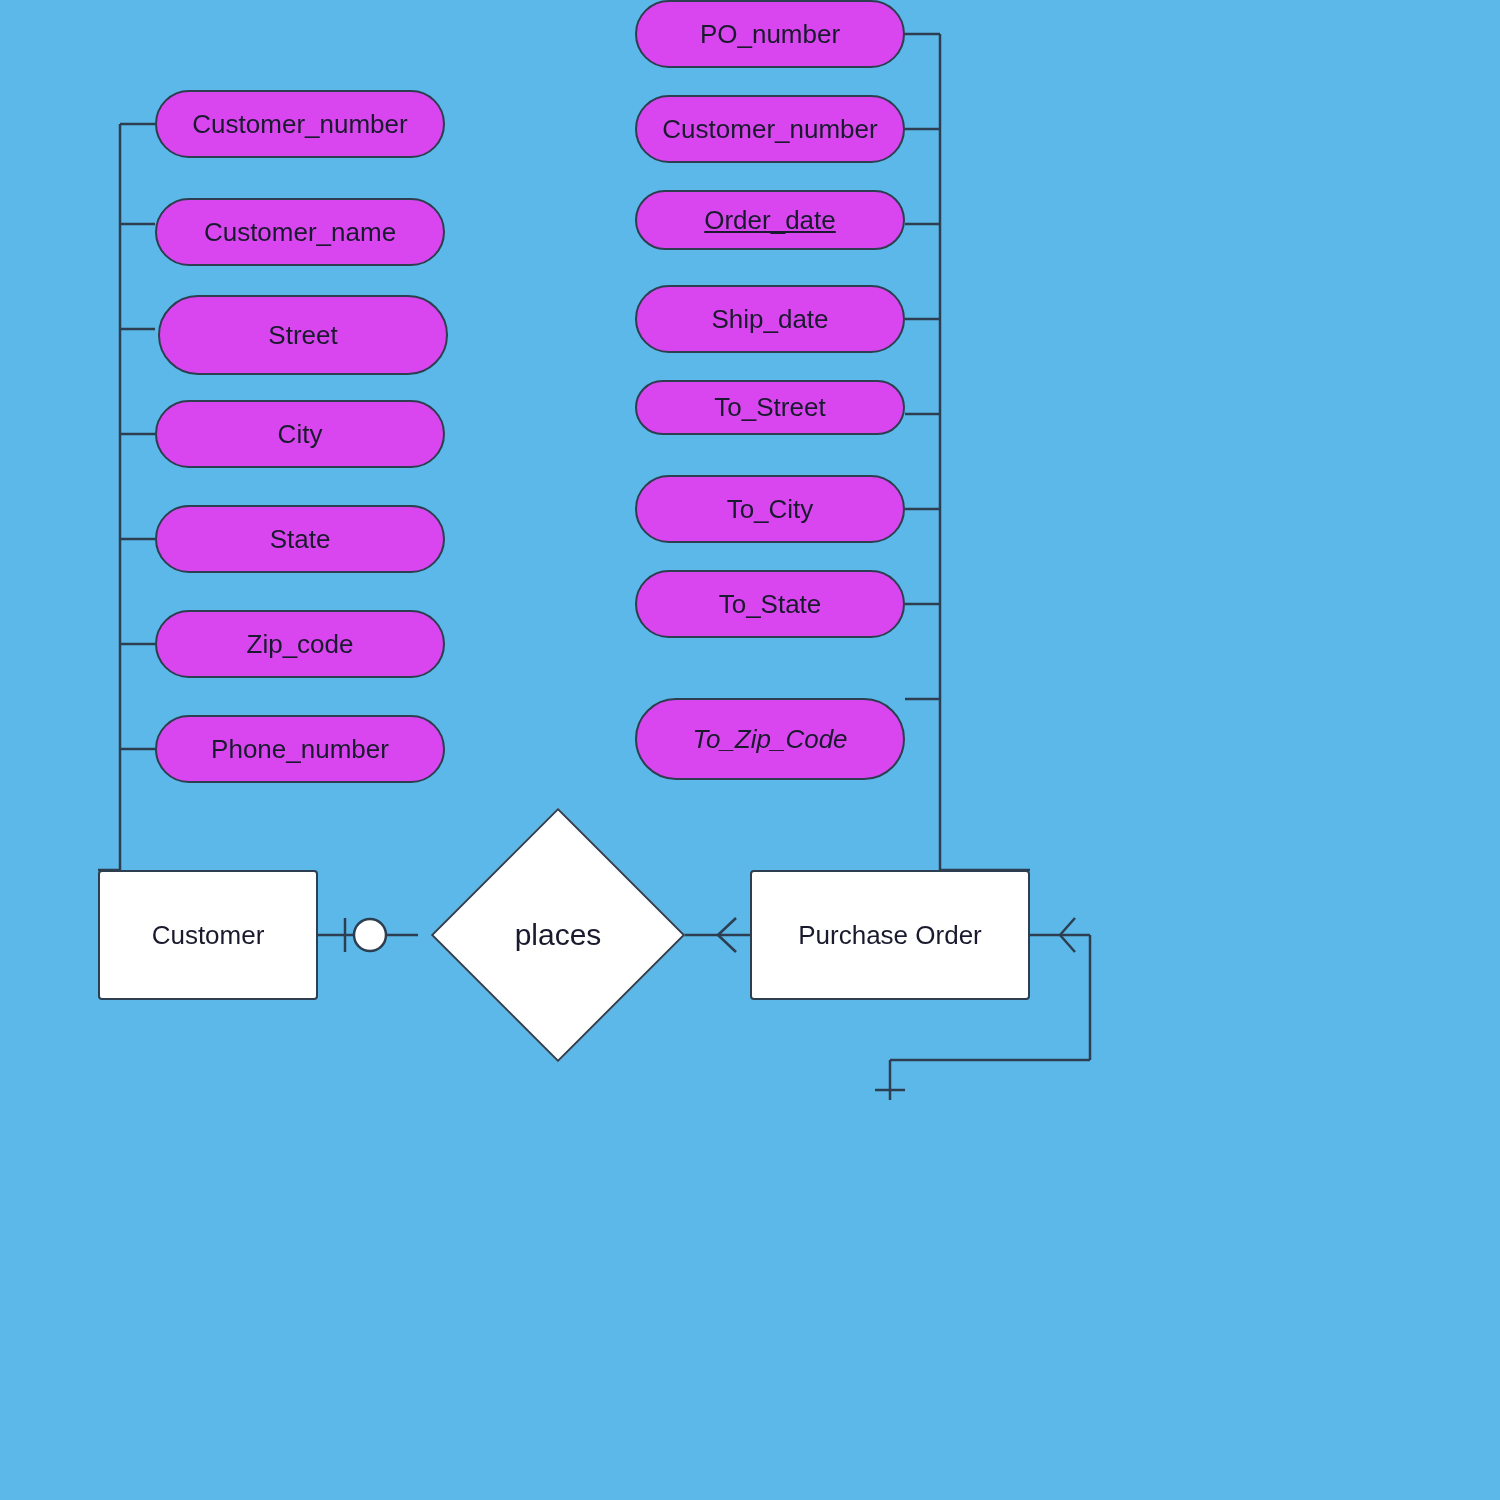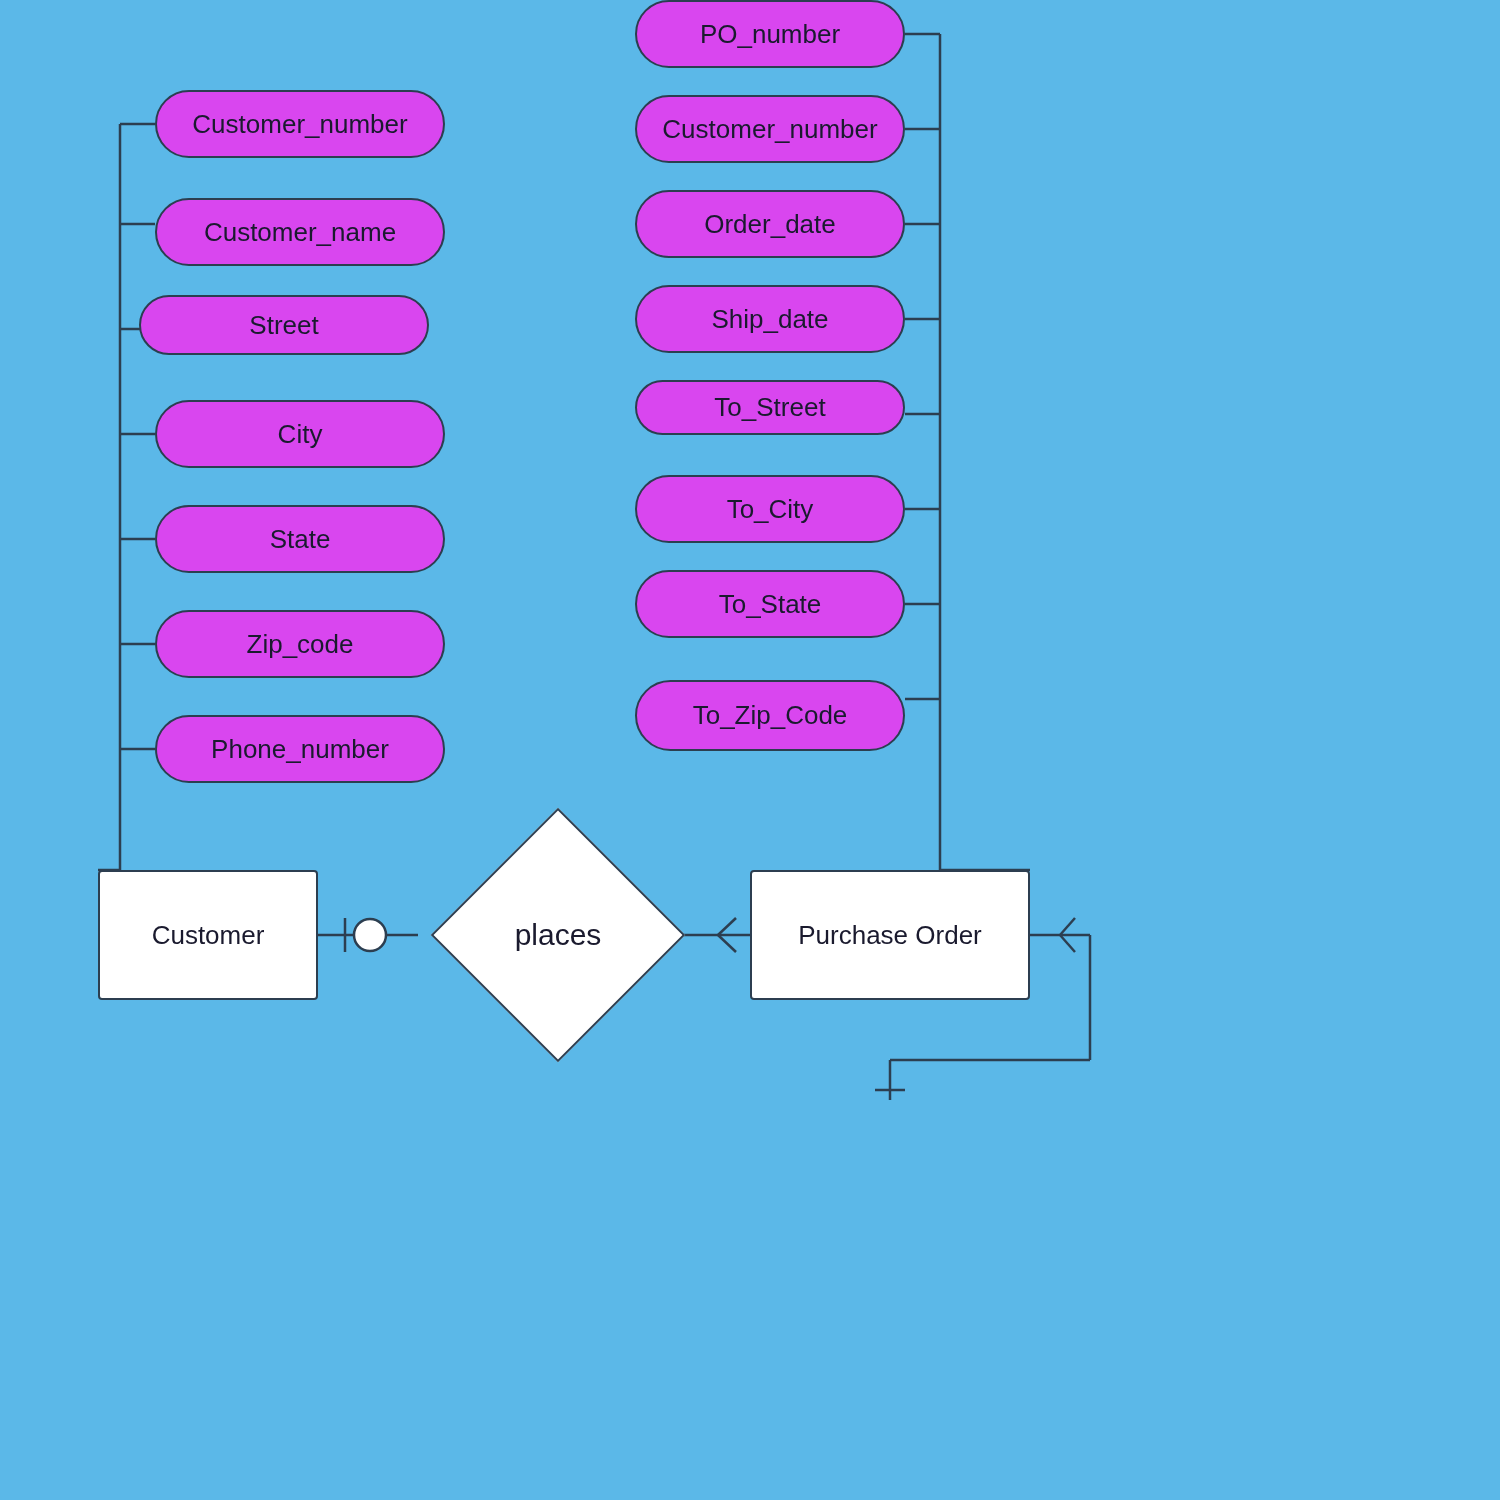--- a/index.html
+++ b/index.html
@@ -137,21 +137,21 @@
 
     <line x1="875" y1="1090" x2="905" y2="1090" stroke="#2c3e50" stroke-width="2.5"></line>
   </svg>
 
   <div class="attr-node" style="left:155px; top:90px; width:290px; height:68px;">
     <span>Customer_number</span>
   </div>
   <div class="attr-node" style="left:155px; top:198px; width:290px; height:68px;">
     <span>Customer_name</span>
   </div>
-  <div class="attr-node" style="left:139px; top:295px; width:290px; height:60px;">
+  <div class="attr-node" style="left:158px; top:295px; width:290px; height:80px;">
     <span>Street</span>
   </div>
   <div class="attr-node" style="left:155px; top:400px; width:290px; height:68px;">
     <span>City</span>
   </div>
   <div class="attr-node" style="left:155px; top:505px; width:290px; height:68px;">
     <span>State</span>
   </div>
   <div class="attr-node" style="left:155px; top:610px; width:290px; height:68px;">
     <span>Zip_code</span>
@@ -159,36 +159,36 @@
   <div class="attr-node" style="left:155px; top:715px; width:290px; height:68px;">
     <span>Phone_number</span>
   </div>
 
   <div class="attr-node" style="left:635px; top:0px; width:270px; height:68px;">
     <span>PO_number</span>
   </div>
   <div class="attr-node" style="left:635px; top:95px; width:270px; height:68px;">
     <span>Customer_number</span>
   </div>
-  <div class="attr-node" style="left:635px; top:190px; width:270px; height:68px;">
+  <div class="attr-node" style="left:635px; top:190px; width:270px; height:60px;text-decoration:underline;">
     <span>Order_date</span>
   </div>
   <div class="attr-node" style="left:635px; top:285px; width:270px; height:68px;">
     <span>Ship_date</span>
   </div>
   <div class="attr-node" style="left:635px; top:380px; width:270px; height:55px;">
     <span>To_Street</span>
   </div>
   <div class="attr-node" style="left:635px; top:475px; width:270px; height:68px;">
     <span>To_City</span>
   </div>
   <div class="attr-node" style="left:635px; top:570px; width:270px; height:68px;">
     <span>To_State</span>
   </div>
-  <div class="attr-node" style="left:635px; top:680px; width:270px; height:71px;">
+  <div class="attr-node" style="left:635px; top:698px; width:270px; height:82px;font-style:italic;">
     <span>To_Zip_Code</span>
   </div>
 
   <div class="entity-node" style="left:98px; top:870px; width:220px; height:130px;">
     <span>Customer</span>
   </div>
 
   <div class="entity-node" style="left:750px; top:870px; width:280px; height:130px;">
     <span>Purchase Order</span>
   </div>

